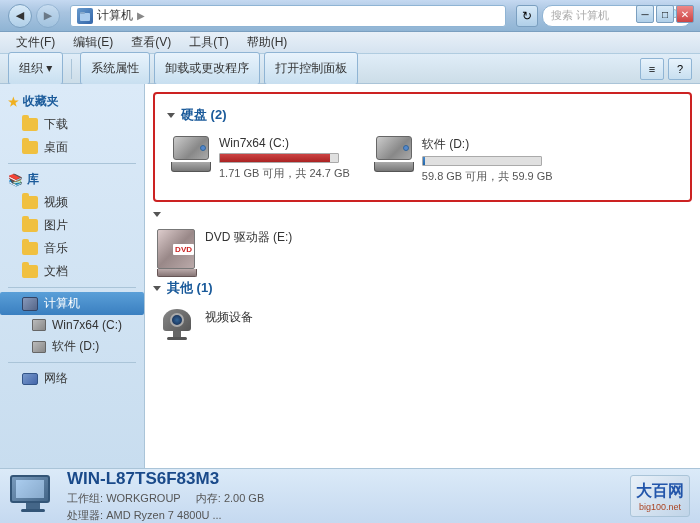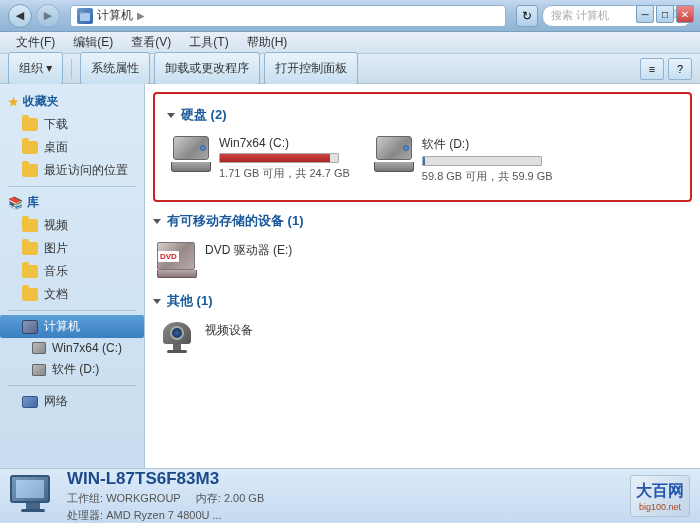--- a/index.html
+++ b/index.html
@@ -302,27 +302,27 @@
     .drive-bar-fill {
       height: 100%;
       background: linear-gradient(to bottom, #cc4444, #aa2222);
     }
     .drive-bar-fill.blue {
       background: linear-gradient(to bottom, #4488cc, #2266aa);
     }
     .drive-size { font-size: 11px; color: #555; }
     .dvd-body {
       width: 38px;
-      height: 28px;
+      height: 40px;
       background: linear-gradient(135deg, #ddcccc 0%, #998888 50%, #bbaaaa 100%);
       border-radius: 2px;
       border: 1px solid #777;
       display: flex;
       align-items: center;
-      justify-content: flex-start;
+      justify-content: flex-end;
     }
     .dvd-label {
       font-size: 8px;
       font-weight: bold;
       color: #cc2222;
       background: white;
       padding: 1px 2px;
       border-radius: 1px;
     }
     .webcam-body {
@@ -505,24 +505,20 @@
         <span>收藏夹</span>
       </div>
       <div class="sidebar-item">
         <div class="folder-icon-yellow"></div>
         <span>下载</span>
       </div>
       <div class="sidebar-item">
         <div class="folder-icon-yellow"></div>
         <span>桌面</span>
       </div>
-      <div class="sidebar-item">
-        <div class="folder-icon-yellow"></div>
-        <span>最近访问的位置</span>
-      </div>
     </div>
 
     <div class="sidebar-divider"></div>
 
     <div class="sidebar-section">
       <div class="sidebar-header">
         <span style="color:#5588cc">📚</span>
         <span>库</span>
       </div>
       <div class="sidebar-item">
@@ -611,21 +607,20 @@
             </div>
             <div class="drive-size">59.8 GB 可用，共 59.9 GB</div>
           </div>
         </div>
       </div>
     </div>
 
     <div style="margin-bottom:10px">
       <div class="section-header">
         <span class="triangle-arrow arrow-down"></span>
-        <span>有可移动存储的设备 (1)</span>
       </div>
       <div class="drives-grid">
         <div class="drive-item">
           <div style="width:40px;height:36px;position:relative">
             <div class="dvd-body">
               <div class="dvd-label">DVD</div>
             </div>
             <div style="width:40px;height:8px;background:linear-gradient(to bottom,#bbaaaa,#887777);border:1px solid #665555;border-top:none;border-radius:0 0 2px 2px"></div>
           </div>
           <div class="drive-info">

